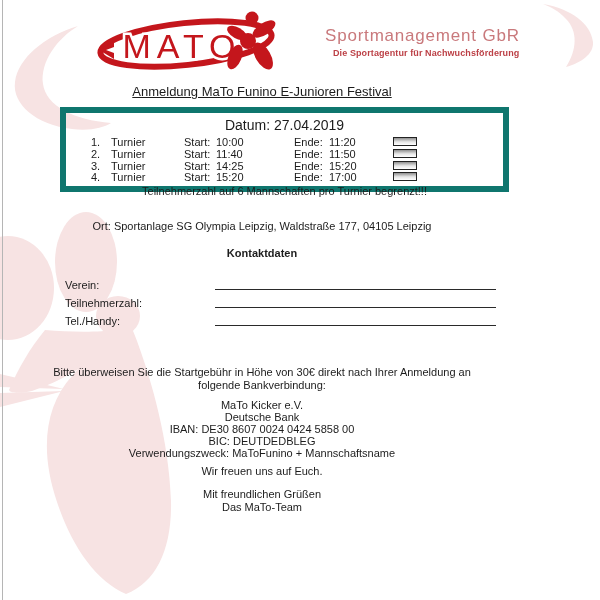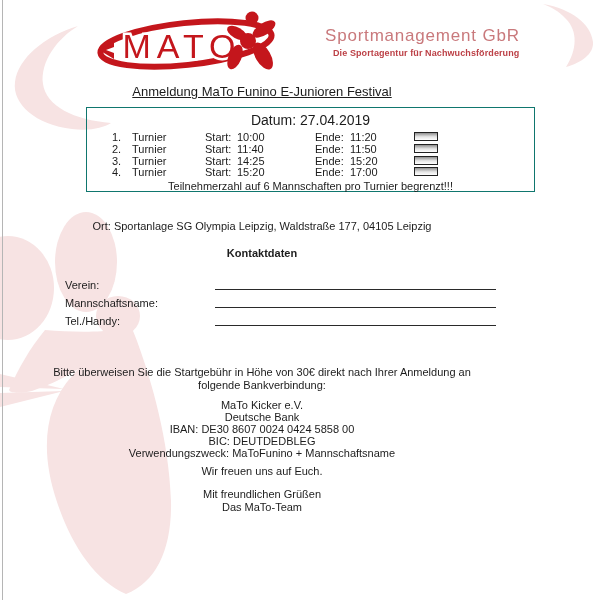--- a/index.html
+++ b/index.html
@@ -18,21 +18,21 @@
   
   .fill-petal{fill:var(--petal-pink);}
   .fill-red{fill:var(--logo-red);}
   .ring{stroke:var(--logo-red);fill:none;}
   .edge-line{left:2px;top:0;width:1px;height:600px;background:#b5b5b5;}
   
   .brand-name{font-size:17px;letter-spacing:0.8px;color:var(--brand-pink);line-height:18px;}
   .brand-tagline{font-size:9px;font-weight:bold;color:var(--tagline-red);margin-top:3px;letter-spacing:0.1px;padding-left:8px;}
   .title{top:84px;font-size:13px;text-decoration:underline;font-weight:500;}
   
-  .sbox{left:86px;top:107px;width:449px;height:85px;border:1px solid #0f766e;background:transparent;}
+  .sbox{left:60px;top:107px;width:449px;height:85px;border:6px solid #0f766e;background:transparent;}
   .datum{top:4px;left:0;width:100%;text-align:center;font-size:14px;}
   .srow{left:0;width:100%;height:12px;font-size:11px;}
   .srow span{position:absolute;white-space:nowrap;}
   .c-num{left:25px;}
   .c-name{left:45px;}
   .c-sl{left:118px;}
   .c-st{left:150px;}
   .c-el{left:228px;}
   .c-et{left:263px;}
   .checkbox{left:327px;top:1px;width:24px;height:9px;border:1px solid #222;
@@ -131,21 +131,21 @@
 
   <div class="abs center t11" style="top:220px">Ort: Sportanlage SG Olympia Leipzig, Waldstraße 177, 04105 Leipzig</div>
 
   <div class="abs center t11 kontakt" style="top:247px">Kontaktdaten</div>
 
   <div class="abs frow" style="top:279px">
     <span class="flabel">Verein:</span>
     <span class="fline"></span>
   </div>
   <div class="abs frow" style="top:297px">
-    <span class="flabel">Mannschaftsname:</span>
+    <span class="flabel">Teilnehmerzahl:</span>
     <span class="fline"></span>
   </div>
   <div class="abs frow" style="top:315px">
     <span class="flabel">Tel./Handy:</span>
     <span class="fline"></span>
   </div>
 
   <div class="abs center t11" style="top:366px">Bitte überweisen Sie die Startgebühr in Höhe von 30€ direkt nach Ihrer Anmeldung an</div>
   <div class="abs center t11" style="top:379px">folgende Bankverbindung:</div>
 

